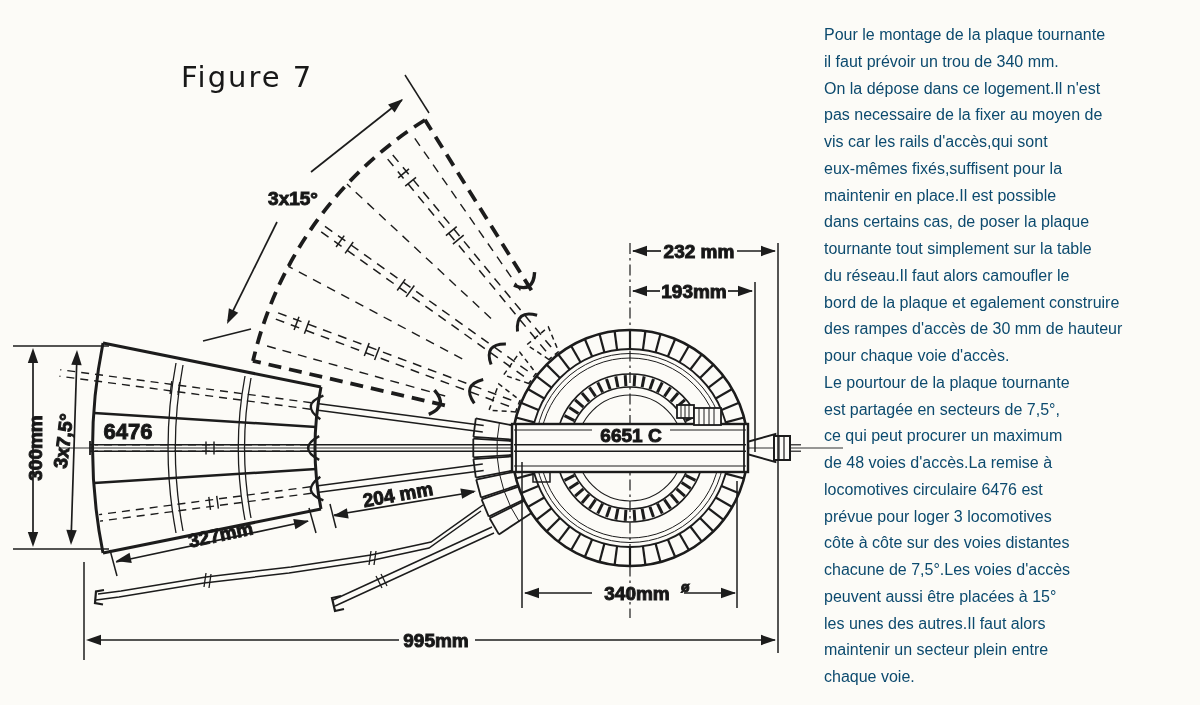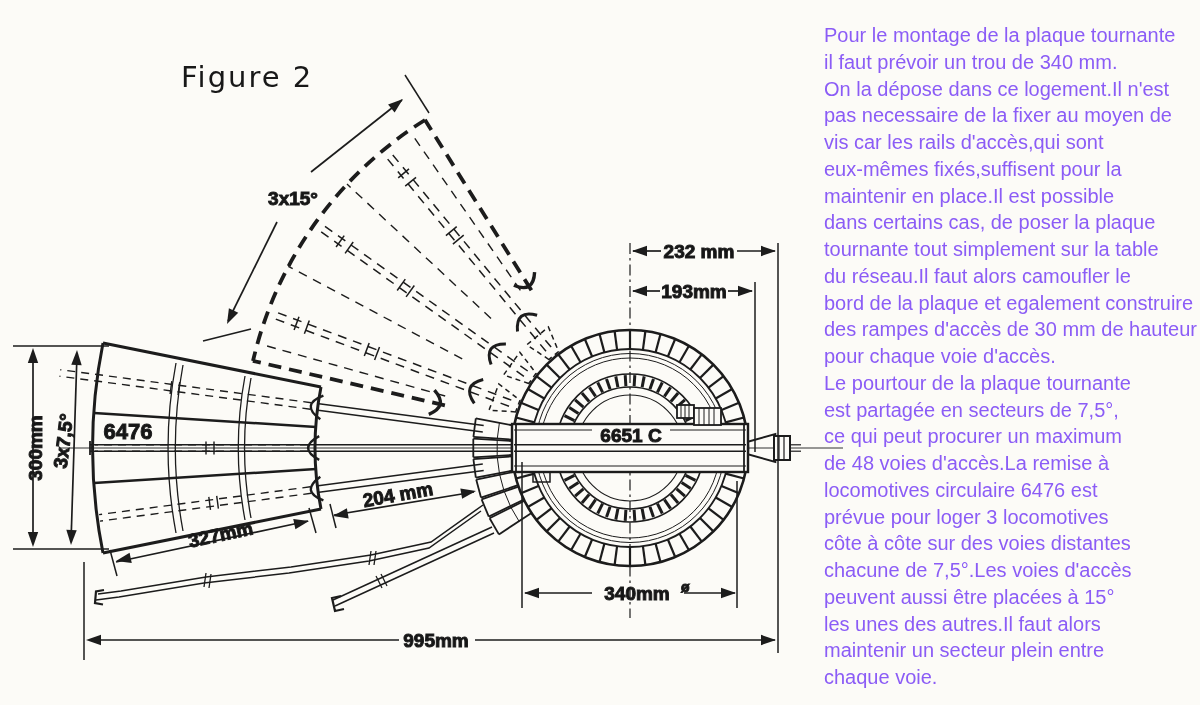--- a/index.html
+++ b/index.html
@@ -1,33 +1,33 @@
 <!DOCTYPE html>
 <html><head>
 <meta charset="utf-8">
 <style>
   html,body{margin:0;padding:0;background:#e8e8e4;}
   .page{position:relative;width:1200px;height:705px;background:#fcfbf7;overflow:hidden;
         font-family:"Liberation Sans",sans-serif;color:#141414;}
   .figure-title{position:absolute;left:181px;top:60px;font-family:"DejaVu Sans",sans-serif;
         font-size:29px;letter-spacing:2px;color:#181818;}
   .note{position:absolute;left:824px;top:22px;width:374px;font-family:"Liberation Sans",sans-serif;
-        font-size:20px;line-height:26.75px;white-space:pre-line;color:#8b5cf6;}
+        font-size:16px;line-height:26.75px;white-space:pre-line;color:#0c4a6e;}
   svg text{font-family:"Liberation Sans",sans-serif;font-weight:bold;fill:#161616;}
   .dimtxt{font-size:19px;}
   .small{font-size:14px;}
   .id1{font-size:22px;}
   .id2{font-size:19px;}
 </style>
 </head>
 <body>
 
 <div class="page">
 
-  <div class="figure-title">Figure 2</div>
+  <div class="figure-title">Figure 7</div>
 
   <svg id="diagram" width="860" height="705" viewBox="0 0 860 705" stroke="#1c1c1c" fill="none" stroke-linecap="butt">
 
     <g id="g-center">
       <line x1="60" y1="448" x2="843" y2="448" stroke-width="0.9"></line>
       <line x1="630" y1="243" x2="630" y2="618" stroke-width="1.2" stroke-dasharray="11 4 2.5 4"></line>
     </g>
 
     <g id="g-phantom">
       <path d="M425,120 A387,387 0 0 0 253,361" stroke-width="3.8" stroke-dasharray="13 8"></path>

